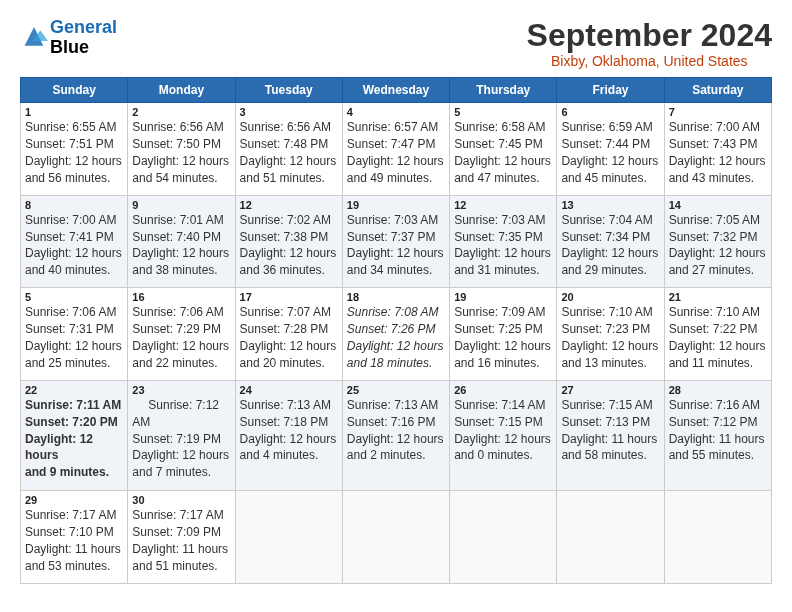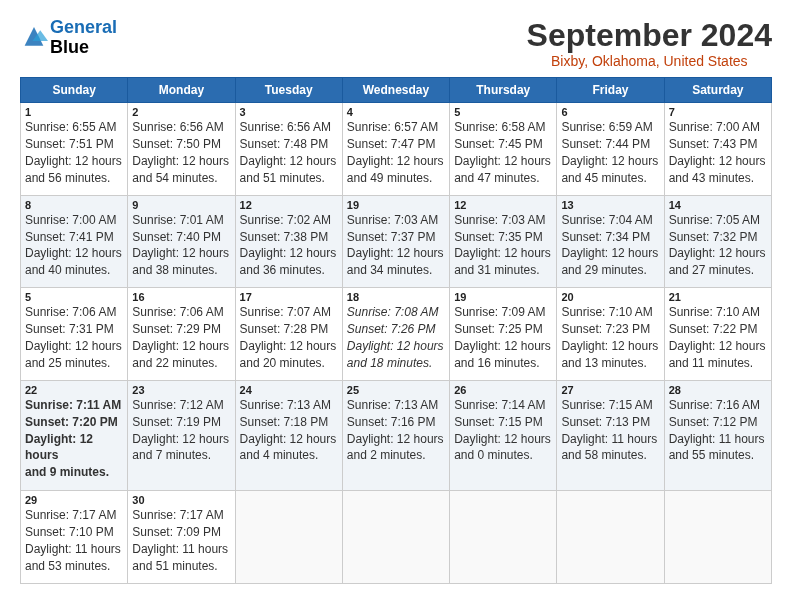--- a/index.html
+++ b/index.html
@@ -220,21 +220,21 @@
           <td><span class="day-num">21</span><span class="day-info" style="white-space: pre-line;">Sunrise: 7:10 AM
 Sunset: 7:22 PM
 Daylight: 12 hours
 and 11 minutes.</span></td>
         </tr>
         <tr class="alt">
           <td><span class="day-num">22</span><span class="day-info" style="white-space: pre-line; font-weight: bold;">Sunrise: 7:11 AM
 Sunset: 7:20 PM
 Daylight: 12 hours
 and 9 minutes.</span></td>
-          <td><span class="day-num">23</span><span class="day-info" style="white-space: pre-line;">Sunrise: 7:12 AM
+          <td><span class="day-num">23</span><span class="day-info" style="white-space: pre-line; margin-left: 16px;">Sunrise: 7:12 AM
 Sunset: 7:19 PM
 Daylight: 12 hours
 and 7 minutes.</span></td>
           <td><span class="day-num">24</span><span class="day-info" style="white-space: pre-line;">Sunrise: 7:13 AM
 Sunset: 7:18 PM
 Daylight: 12 hours
 and 4 minutes.</span></td>
           <td><span class="day-num">25</span><span class="day-info" style="white-space: pre-line;">Sunrise: 7:13 AM
 Sunset: 7:16 PM
 Daylight: 12 hours

